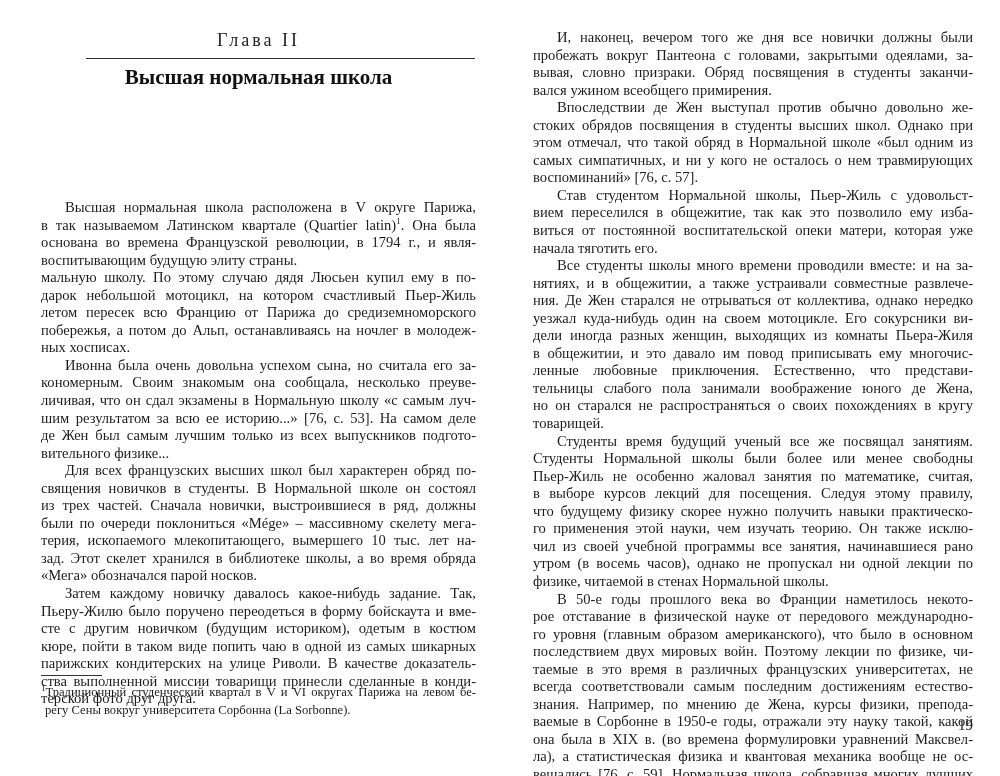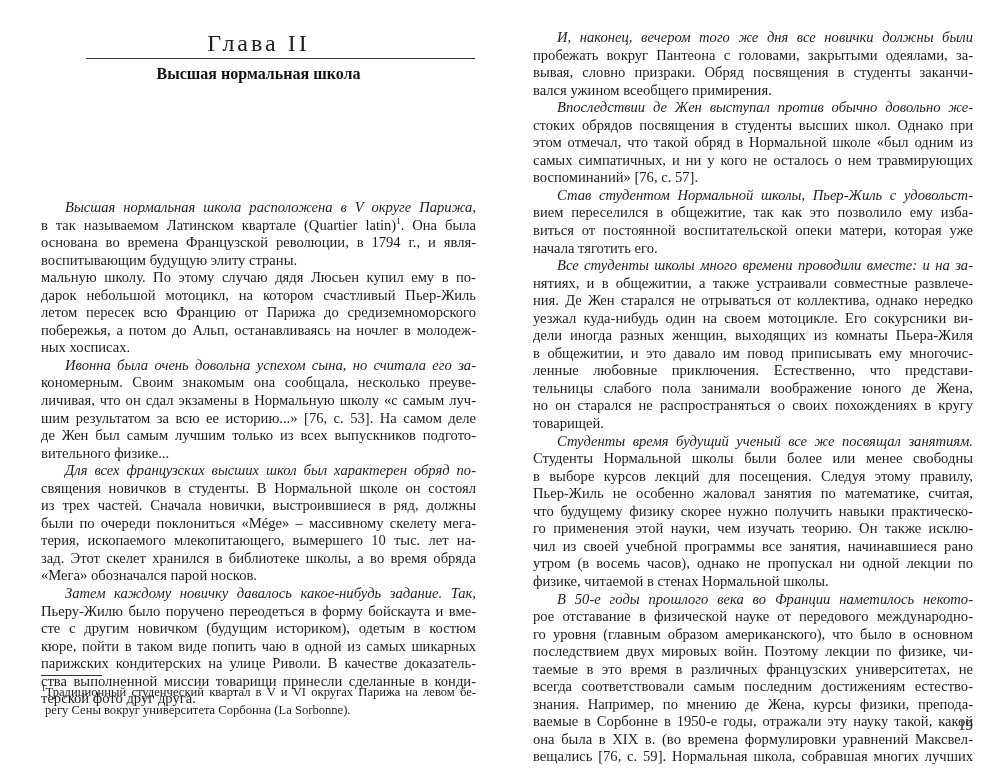--- a/index.html
+++ b/index.html
@@ -5,36 +5,36 @@
     html, body { margin: 0; padding: 0; }
     body {
       width: 1000px; height: 776px; background: #ffffff; position: relative; overflow: hidden;
       font-family: "Liberation Serif", "DejaVu Serif", serif; color: #1d1d1d;
     }
     .page { position: absolute; top: 0; height: 776px; }
     .page-left { left: 41px; width: 435px; }
     .page-right { left: 533px; width: 440px; }
     .chapter-label {
       position: absolute; top: 30px; left: 0; width: 435px; text-align: center;
-      font-size: 24px; letter-spacing: 3px; color: #222;
+      font-size: 18px; letter-spacing: 3px; color: #222;
     }
     .chapter-rule {
       position: absolute; top: 58px; left: 45px; width: 389px; height: 0;
       border-top: 1.5px solid #333;
     }
     .chapter-title {
       position: absolute; top: 65px; left: 0; width: 435px; text-align: center;
-      font-size: 16px; font-weight: bold; color: #111;
+      font-size: 21px; font-weight: bold; color: #111;
     }
     .body-text { position: absolute; left: 0; width: 100%; font-size: 14.6px; line-height: 17.55px; }
     .left-body { top: 199px; }
     .right-body { top: 29px; }
     .line { white-space: nowrap; text-align: justify; text-align-last: justify; display: block; height: 17.55px; }
     .line.last { text-align-last: left; }
-    .line.indent { padding-left: 24px; font-style: italic; }
+    .line.indent { padding-left: 24px; }
     sup { font-size: 9px; vertical-align: super; line-height: 0; }
     .footnote-rule {
       position: absolute; top: 675px; left: 0; width: 61px; border-top: 1px solid #333;
     }
     .footnote { position: absolute; top: 685px; left: 0; width: 435px; font-size: 12.6px; line-height: 15.5px; }
     .page-number { position: absolute; font-size: 15px; color: #222; }
     .pn-left { top: 729px; left: 0; margin-top: 44px; }
     .pn-right { top: 717px; right: 0; }
   </style>
 </head>
@@ -103,32 +103,33 @@
       <div class="line"><span>ния. Де Жен старался не отрываться от коллектива, однако нередко</span></div>
       <div class="line"><span>уезжал куда-нибудь один на своем мотоцикле. Его сокурсники ви-</span></div>
       <div class="line"><span>дели иногда разных женщин, выходящих из комнаты Пьера-Жиля</span></div>
       <div class="line"><span>в общежитии, и это давало им повод приписывать ему многочис-</span></div>
       <div class="line"><span>ленные любовные приключения. Естественно, что представи-</span></div>
       <div class="line"><span>тельницы слабого пола занимали воображение юного де Жена,</span></div>
       <div class="line"><span>но он старался не распространяться о своих похождениях в кругу</span></div>
       <div class="line last"><span>товарищей.</span></div>
       <div class="line indent"><span>Студенты время будущий ученый все же посвящал занятиям.</span></div>
       <div class="line"><span>Студенты Нормальной школы были более или менее свободны</span></div>
+      <div class="line"><span>Пьер-Жиль не особенно жаловал занятия по математике, считая,</span></div>
       <div class="line"><span>в выборе курсов лекций для посещения. Следуя этому правилу,</span></div>
-      <div class="line"><span>Пьер-Жиль не особенно жаловал занятия по математике, считая,</span></div>
       <div class="line"><span>что будущему физику скорее нужно получить навыки практическо-</span></div>
       <div class="line"><span>го применения этой науки, чем изучать теорию. Он также исклю-</span></div>
       <div class="line"><span>чил из своей учебной программы все занятия, начинавшиеся рано</span></div>
       <div class="line"><span>утром (в восемь часов), однако не пропускал ни одной лекции по</span></div>
       <div class="line last"><span>физике, читаемой в стенах Нормальной школы.</span></div>
       <div class="line indent"><span>В 50-е годы прошлого века во Франции наметилось некото-</span></div>
       <div class="line"><span>рое отставание в физической науке от передового международно-</span></div>
       <div class="line"><span>го уровня (главным образом американского), что было в основном</span></div>
       <div class="line"><span>последствием двух мировых войн. Поэтому лекции по физике, чи-</span></div>
       <div class="line"><span>таемые в это время в различных французских университетах, не</span></div>
       <div class="line"><span>всегда соответствовали самым последним достижениям естество-</span></div>
       <div class="line"><span>знания. Например, по мнению де Жена, курсы физики, препода-</span></div>
       <div class="line"><span>ваемые в Сорбонне в 1950-е годы, отражали эту науку такой, какой</span></div>
       <div class="line"><span>она была в XIX в. (во времена формулировки уравнений Максвел-</span></div>
+      <div class="line"><span>ла), а статистическая физика и квантовая механика вообще не ос-</span></div>
       <div class="line"><span>вещались [76, с. 59]. Нормальная школа, собравшая многих лучших</span></div>
     </div>
   <div class="page-number pn-right">19</div>
 </div>
 
 </body></html>

